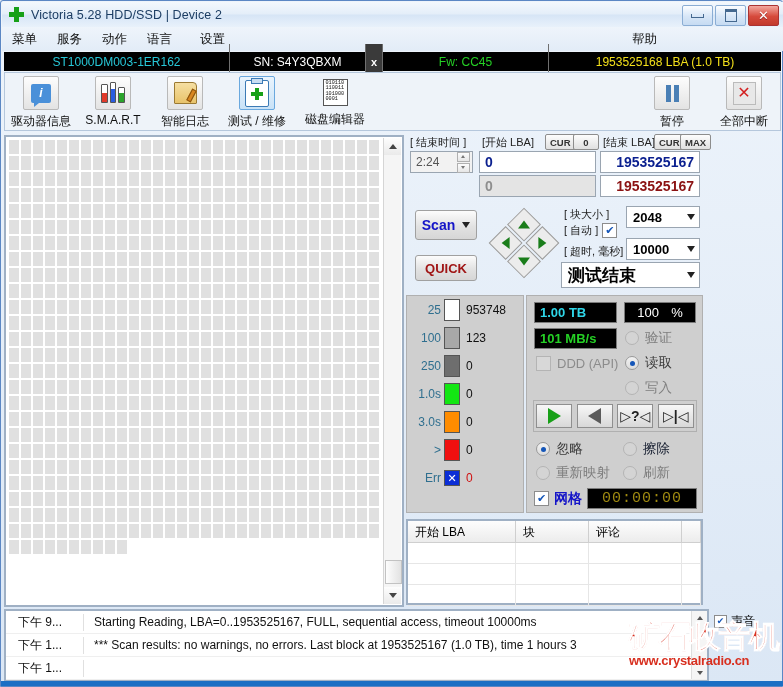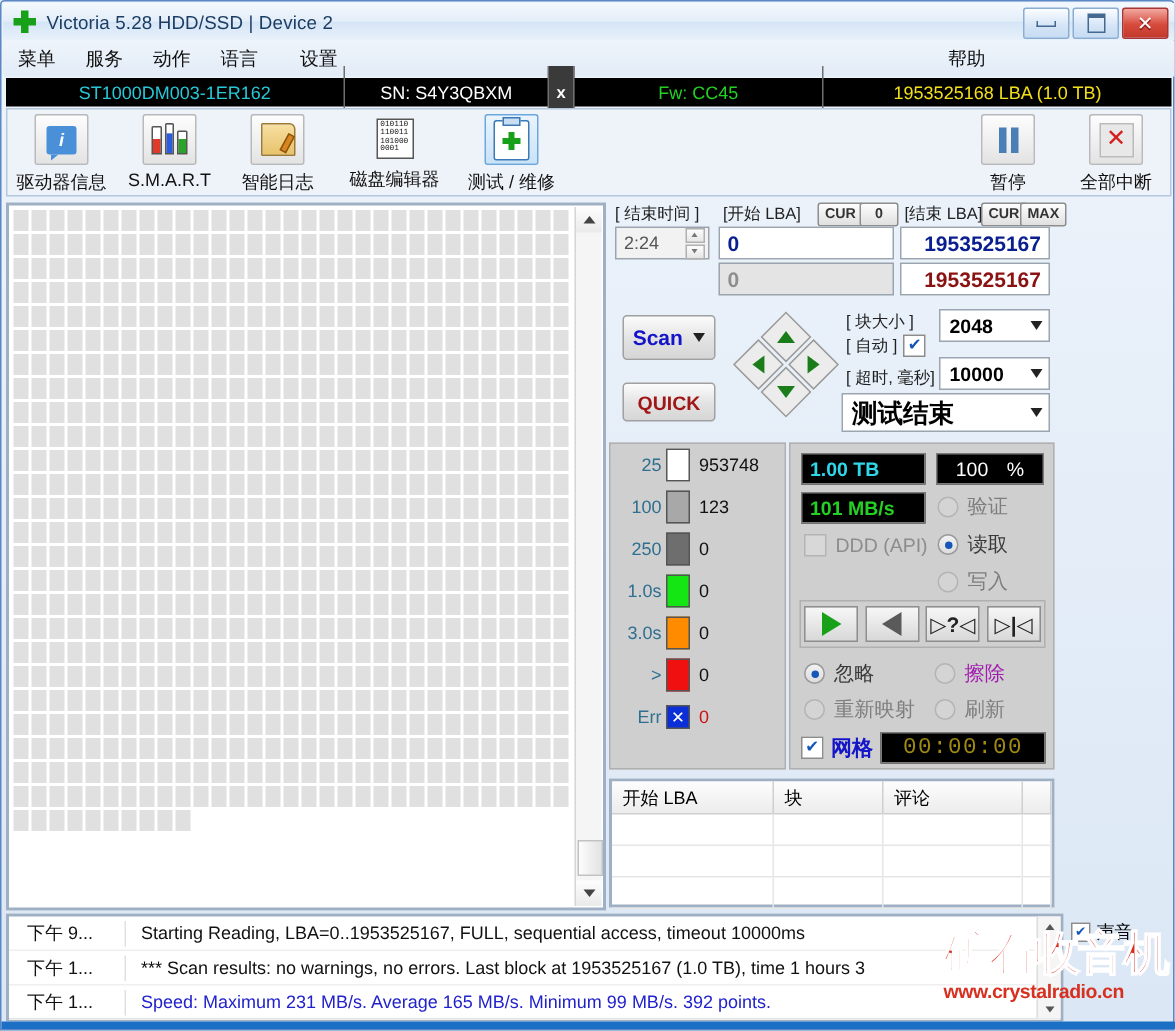--- a/index.html
+++ b/index.html
@@ -268,33 +268,33 @@
           </span>
         </div>
       <span class="tlabel">S.M.A.R.T</span>
     </div>
     <div class="tool">
       <div class="tbox">
           <span class="t-log"></span>
         </div>
       <span class="tlabel">智能日志</span>
     </div>
-    <div class="tool" style="width:84px">
-      <div class="tbox" style="background:none;border:none">
-        <span class="t-hex">010110<br>110011<br>101000<br>0001</span>
-      </div>
-      <span class="tlabel">磁盘编辑器</span>
-    </div>
     <div class="tool">
       <div class="tbox" style="border-color:#6aa8de;background:linear-gradient(#eaf4fd,#c9e2f7)">
         <span class="t-test">
             <span class="cross"></span>
           </span>
       </div>
       <span class="tlabel">测试 / 维修</span>
+    </div>
+    <div class="tool" style="width:84px">
+      <div class="tbox" style="background:none;border:none">
+        <span class="t-hex">010110<br>110011<br>101000<br>0001</span>
+      </div>
+      <span class="tlabel">磁盘编辑器</span>
     </div>
 
     <div class="tool right-pad">
       <div class="tbox">
           <span class="t-pause">
             <b></b>
             <b></b>
           </span>
         </div>
       <span class="tlabel">暂停</span>
@@ -1255,21 +1255,21 @@
         <div class="tbtn" style="font-size:14px;font-weight:bold;color:#222">▷?◁</div>
         <div class="tbtn" style="font-size:14px;font-weight:bold;color:#222">▷|◁</div>
       </div>
 
       <div class="rrow" style="position:absolute;left:9px;top:144px;">
         <span class="radio on"></span>
         <span>忽略</span>
       </div>
       <div class="rrow" style="position:absolute;left:96px;top:144px;">
         <span class="radio dim"></span>
-        <span style="color:#a21caf">擦除</span>
+        <span style="color:#0f172a">擦除</span>
       </div>
       <div class="rrow" style="position:absolute;left:9px;top:168px;">
         <span class="radio dim"></span>
         <span style="color:#7e7e7e">重新映射</span>
       </div>
       <div class="rrow" style="position:absolute;left:96px;top:168px;">
         <span class="radio dim"></span>
         <span style="color:#7e7e7e">刷新</span>
       </div>
 
@@ -1314,21 +1314,20 @@
         <div class="logrow">
           <div class="logtime">下午 9...</div>
           <div class="logmsg" style="color: rgb(17, 17, 17);">Starting Reading, LBA=0..1953525167, FULL, sequential access, timeout 10000ms</div>
         </div>
         <div class="logrow">
           <div class="logtime">下午 1...</div>
           <div class="logmsg" style="color: rgb(17, 17, 17);">*** Scan results: no warnings, no errors. Last block at 1953525167 (1.0 TB), time 1 hours 3</div>
         </div>
         <div class="logrow">
           <div class="logtime">下午 1...</div>
-          <div class="logmsg" style="color: rgb(34, 34, 204);">Speed: Maximum 231 MB/s. Average 165 MB/s. Minimum 99 MB/s. 392 points.</div>
         </div>
       </div>
     <div class="logscroll">
       <div class="lsa t">
           <i></i>
         </div>
       <div class="lsa b" style="position:absolute;bottom:0">
           <i></i>
         </div>
     </div>

